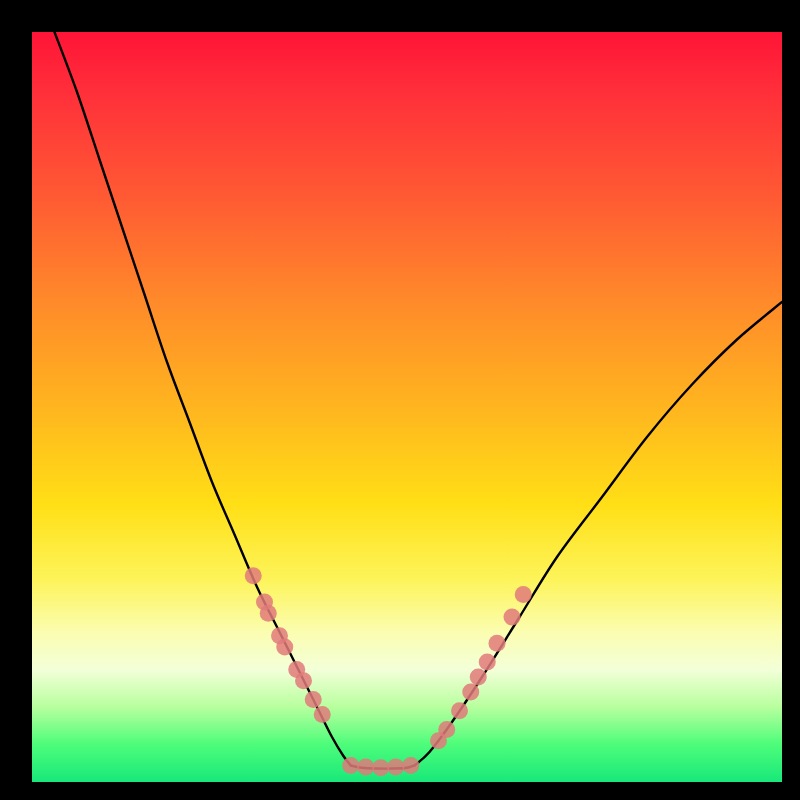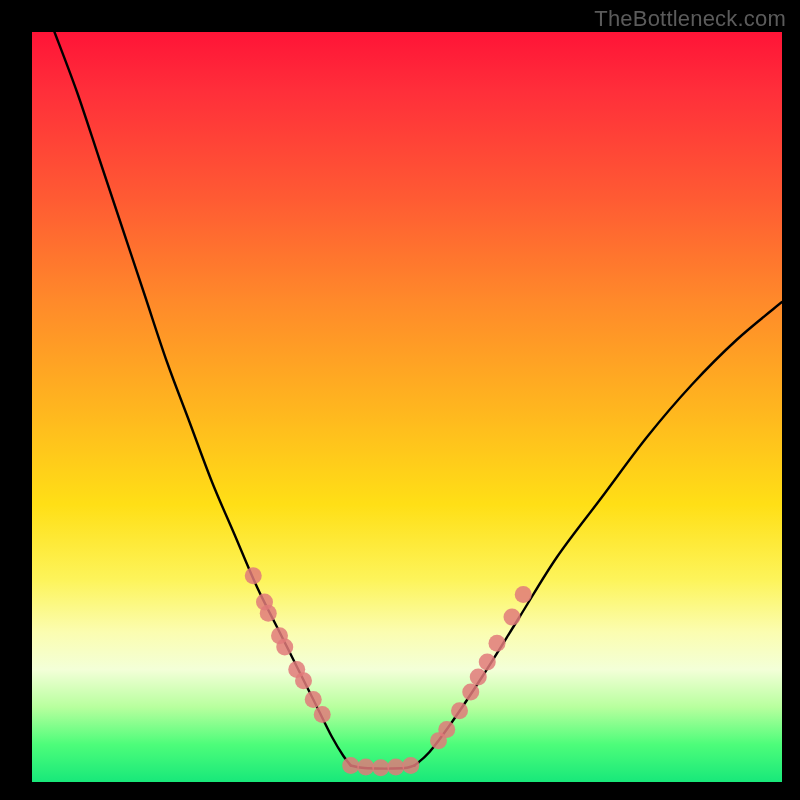--- a/index.html
+++ b/index.html
@@ -92,14 +92,13 @@
           <circle cx="427.49999999999994" cy="678.75" r="8.5" fill="#e07a7a" fill-opacity="0.85"></circle>
           <circle cx="438.75" cy="660" r="8.5" fill="#e07a7a" fill-opacity="0.85"></circle>
           <circle cx="446.25" cy="645" r="8.5" fill="#e07a7a" fill-opacity="0.85"></circle>
           <circle cx="455.25" cy="630" r="8.5" fill="#e07a7a" fill-opacity="0.85"></circle>
           <circle cx="465" cy="611.25" r="8.5" fill="#e07a7a" fill-opacity="0.85"></circle>
           <circle cx="480" cy="585" r="8.5" fill="#e07a7a" fill-opacity="0.85"></circle>
           <circle cx="491.25" cy="562.5" r="8.5" fill="#e07a7a" fill-opacity="0.85"></circle>
         </g>
     </svg>
   </div>
-  <div class="watermark">TheBottleneck.com</div>
 </div>
 
 </body></html>

